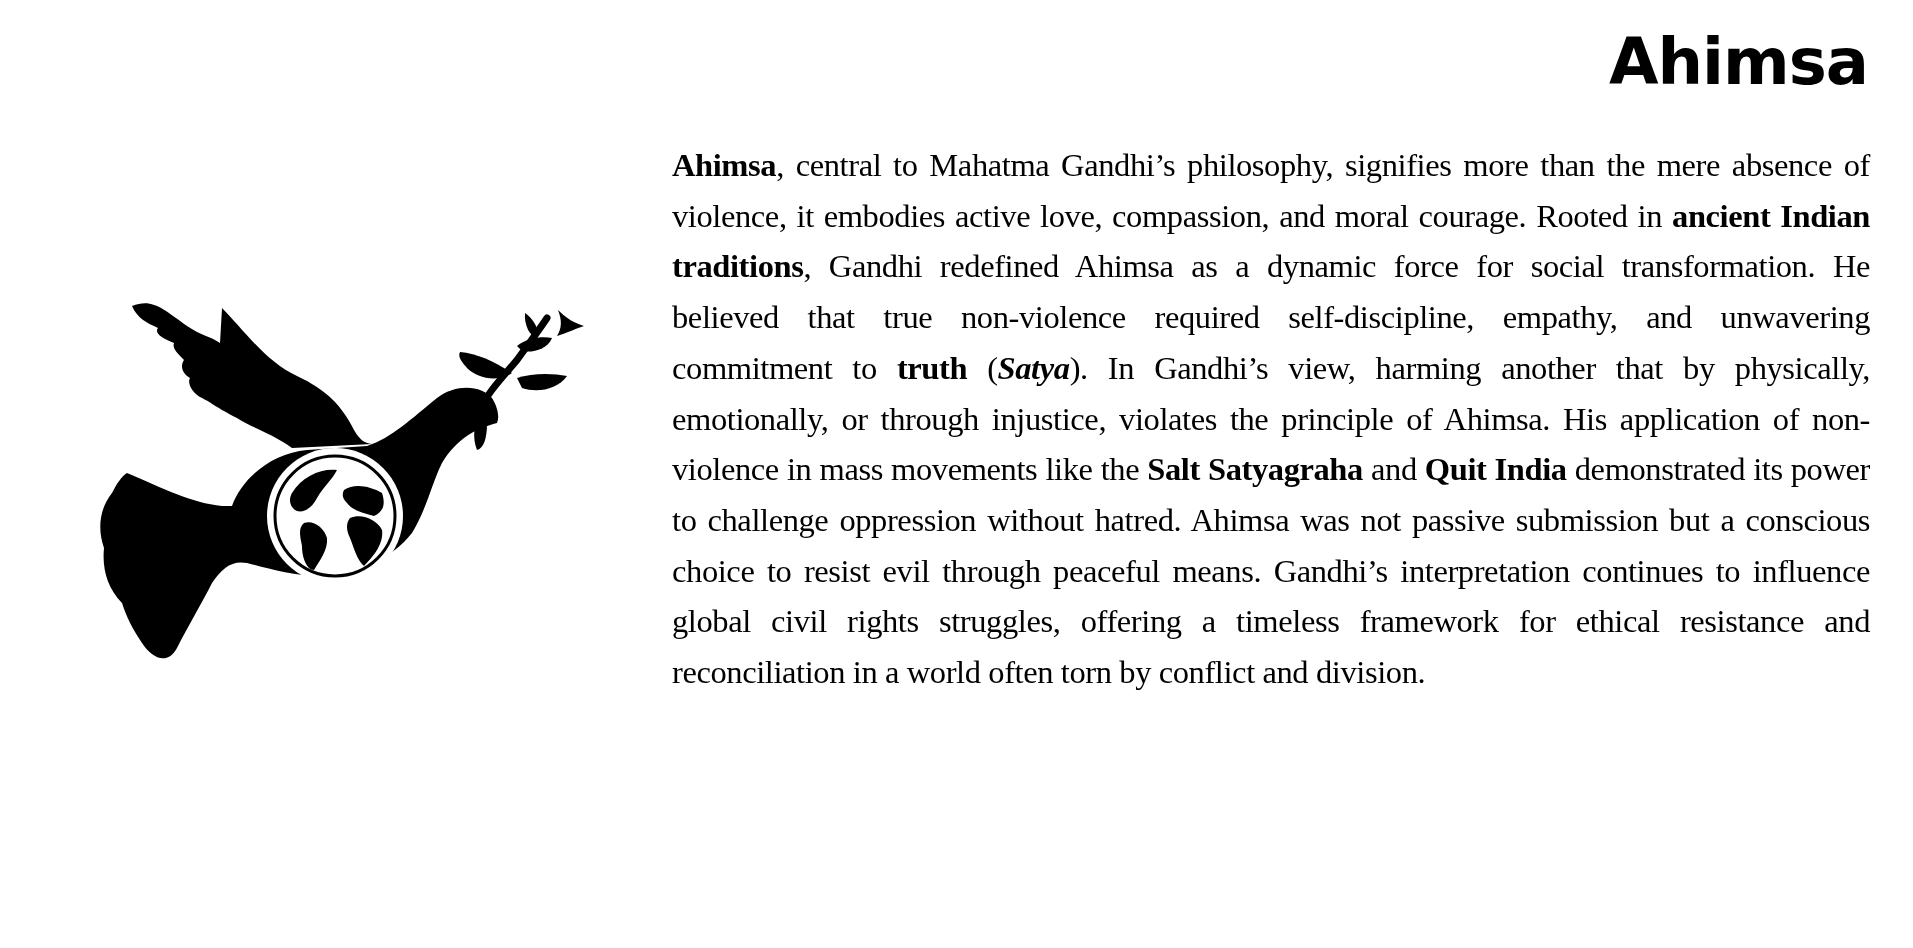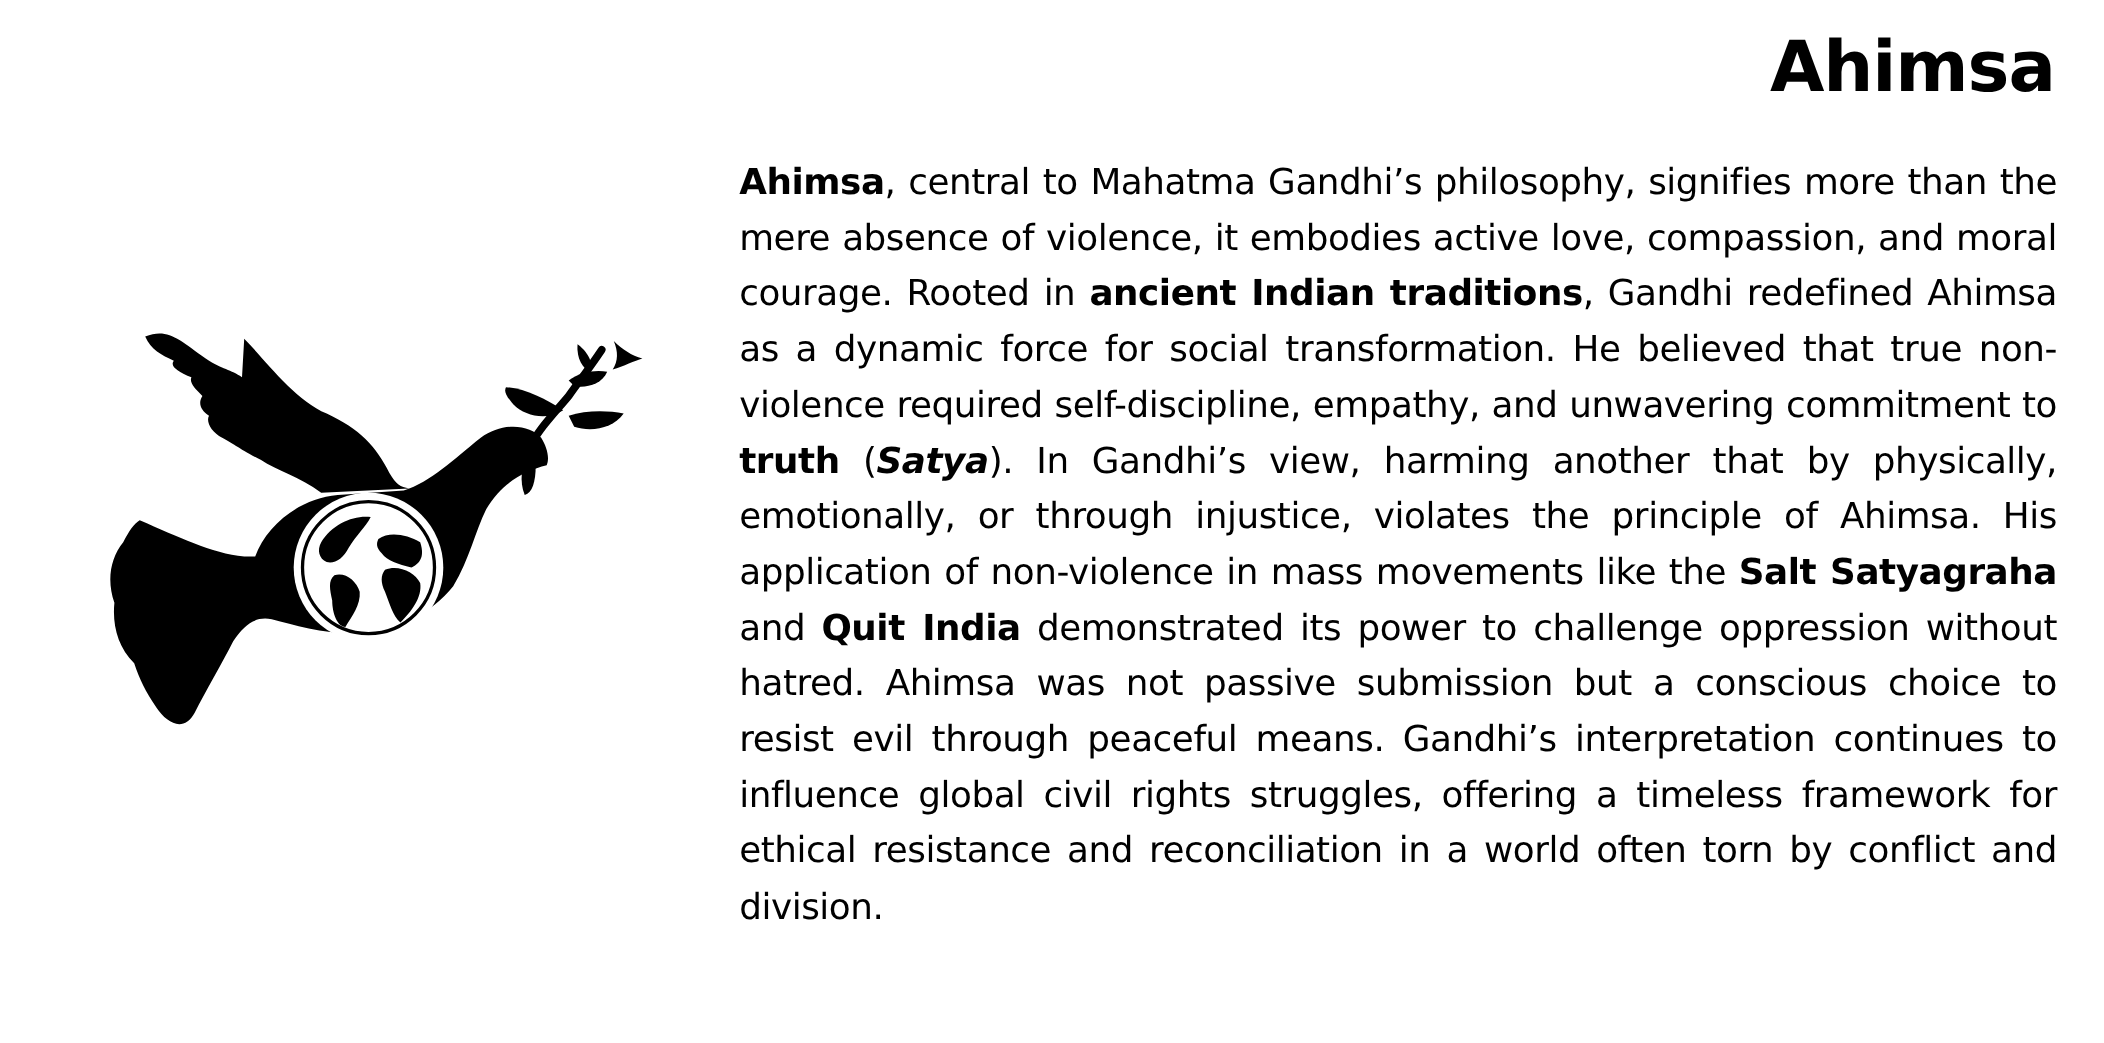--- a/index.html
+++ b/index.html
@@ -1,19 +1,19 @@
 <!DOCTYPE html>
 <html><head>
   <meta charset="utf-8">
   <style>
     html, body { margin:0; padding:0; background:#ffffff; }
     body { width:1913px; height:948px; position:relative; overflow:hidden; color:#000; font-family:"DejaVu Sans", sans-serif; }
     .title { position:absolute; right:45px; top:22px; font-size:64px; font-weight:bold; letter-spacing:-1px; margin:0; line-height:80px; }
     .illustration { position:absolute; left:92px; top:298px; width:512px; height:368px; }
-    .body-text { position:absolute; left:672px; top:140px; width:1198px; font-size:32.5px; line-height:50.7px; text-align:justify; margin:0; letter-spacing:-0.4px; }
+    .body-text { position:absolute; left:672px; top:140px; width:1198px; font-size:32.5px; line-height:50.7px; text-align:justify; margin:0; letter-spacing:-0.4px;font-family:Liberation Serif, serif; }
     .body-text b { font-weight:bold; }
   </style>
 </head>
 <body>
 
 <h1 class="title">Ahimsa</h1>
 
 <div class="illustration">
   <svg width="512" height="368" viewBox="0 0 512 368">
 

